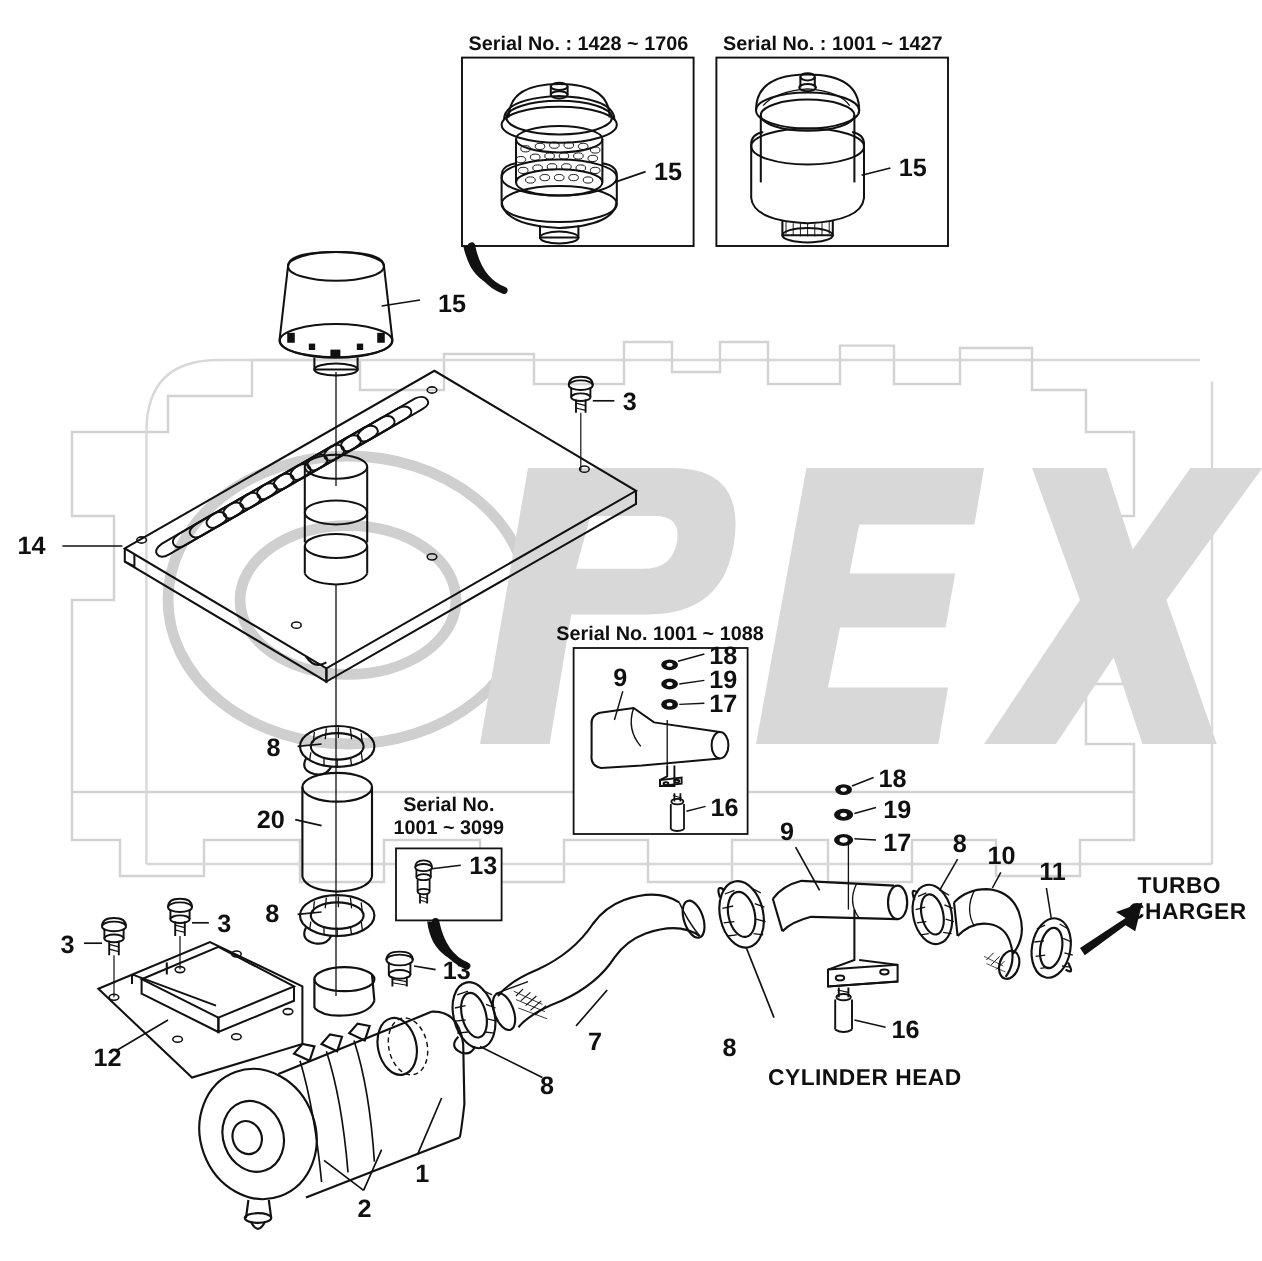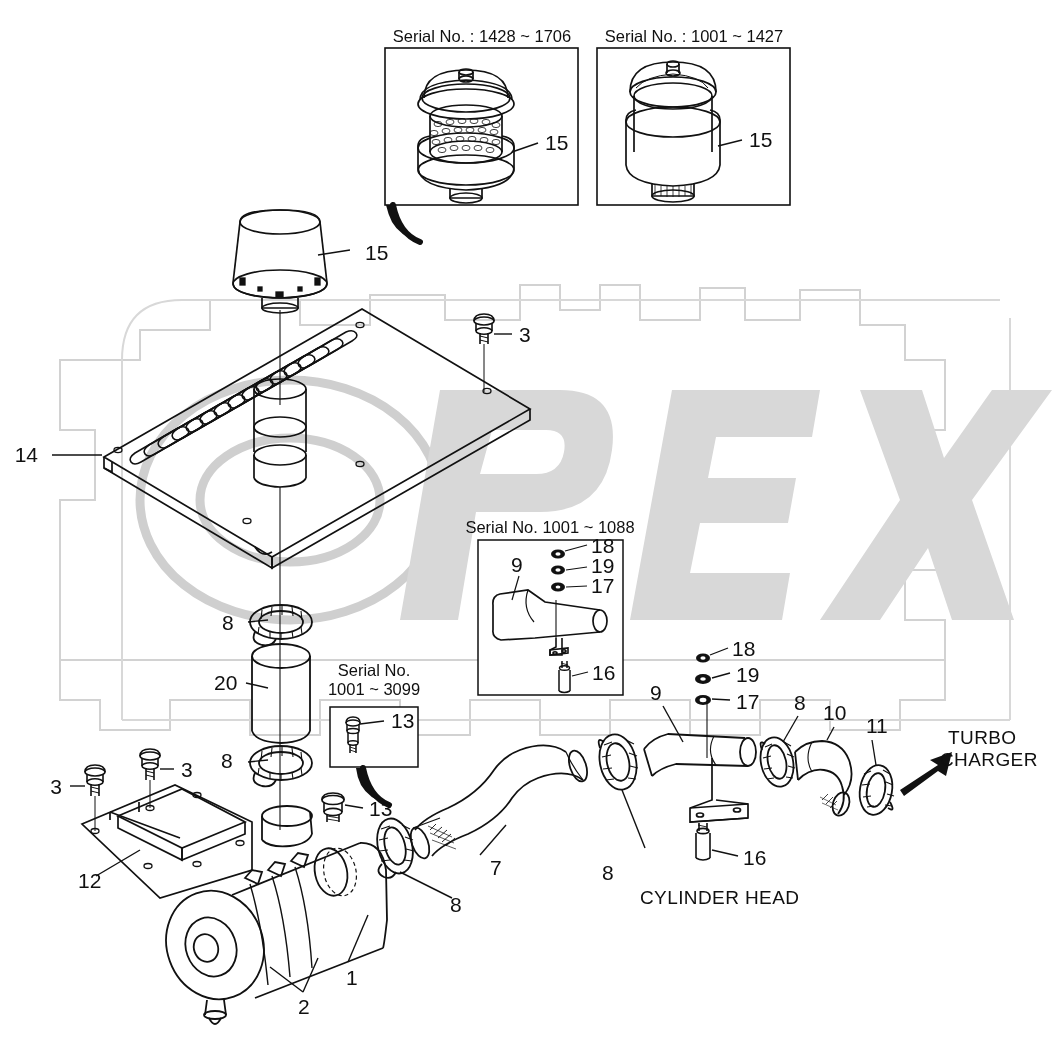--- a/index.html
+++ b/index.html
@@ -2,21 +2,21 @@
 <html><head>
 <meta charset="utf-8">
 <title>Air Cleaner Parts Diagram</title>
 <style>
   html,body{margin:0;padding:0;background:#fff;}
   body{
     font-family:"Liberation Sans", sans-serif;
     width:1052px;height:1051px;
     position:relative;overflow:hidden;
   }
-  #stage{position:absolute;left:0;top:0;width:1052px;height:984px;}
+  #stage{position:absolute;left:0;top:0;width:1052px;height:984px;font-weight:bold;}
   svg{display:block;}
   .lbl{
     font-family:"Liberation Sans", sans-serif;
     fill:#101010;
   }
   .callout{font-size:21px;}
   .serial{font-size:16.5px;}
   .bigtext{font-size:19px;letter-spacing:.4px;}
   text{dominant-baseline:alphabetic;}
 </style>

